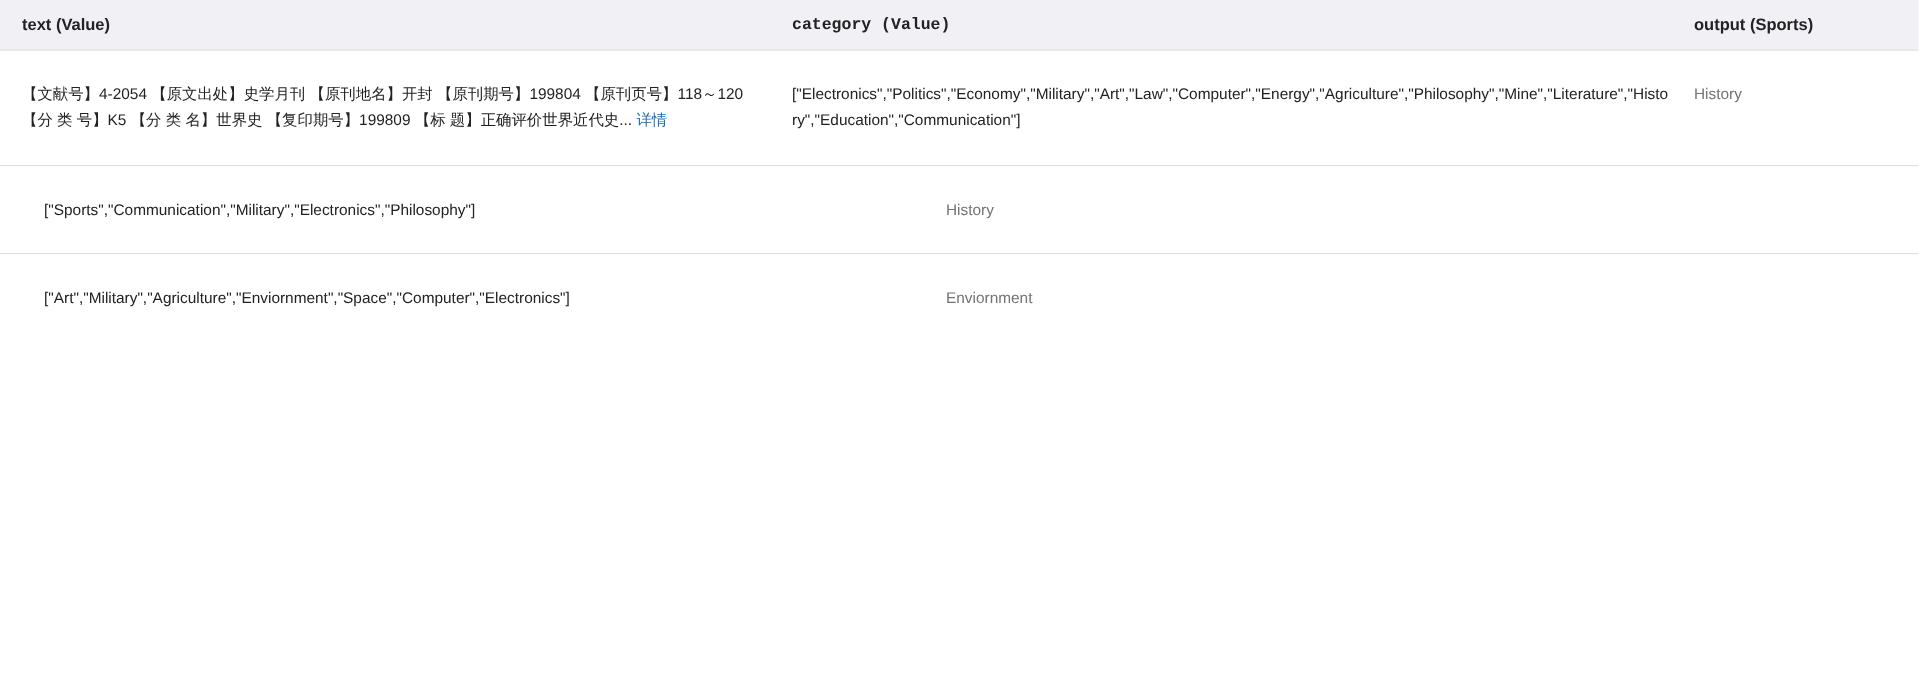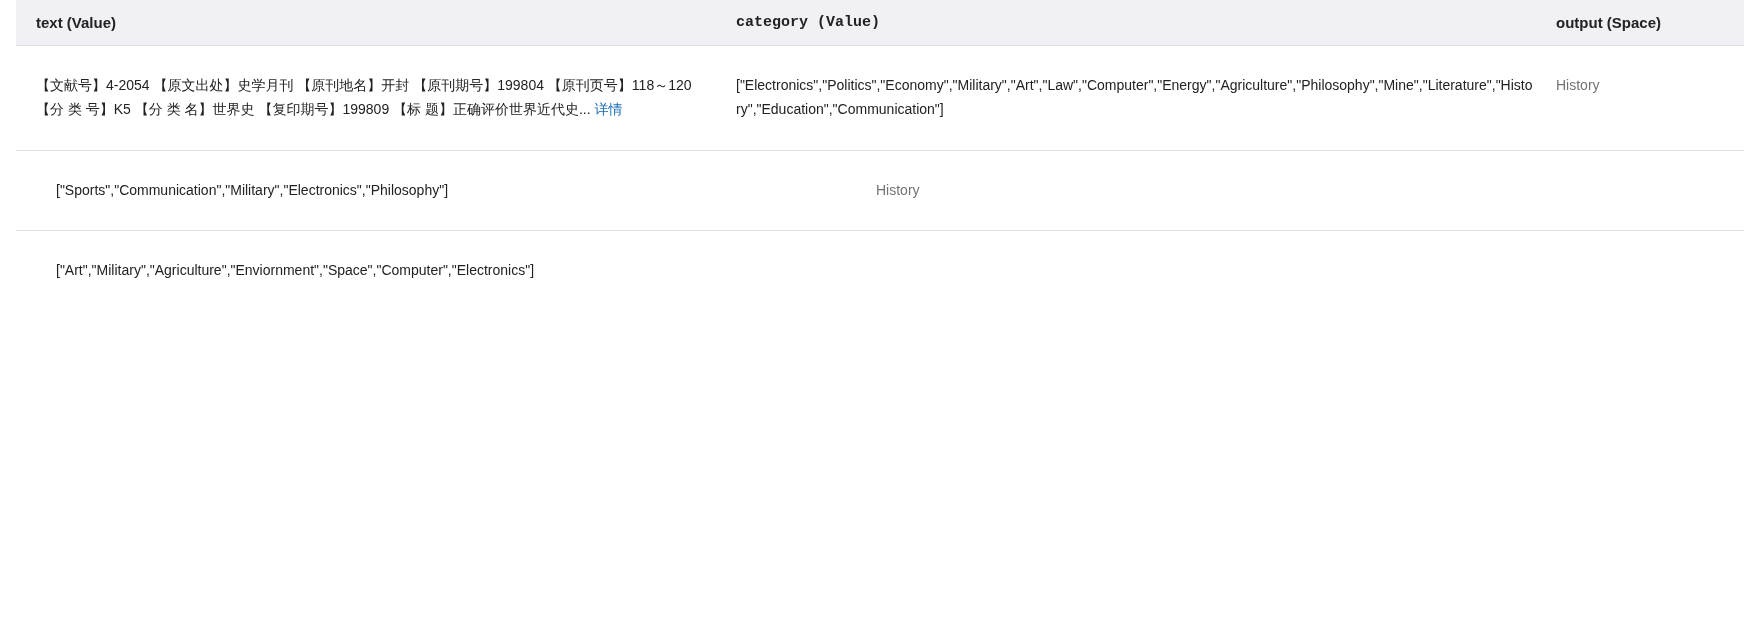--- a/index.html
+++ b/index.html
@@ -11,21 +11,20 @@
     body {
       font-family: -apple-system, BlinkMacSystemFont, "Segoe UI", Arial, sans-serif;
       font-size: 14px;
       background: #fff;
       color: #222;
     }
 
     .table-container {
       width: 1744px;
       min-height: 636px;
-      padding-left: 16px;
     }
 
     .table-header {
       display: flex;
       background: #f0f0f5;
       padding: 14px 20px;
       border-bottom: 1px solid #ddd;
       font-weight: bold;
       font-size: 15px;
     }
@@ -90,31 +89,32 @@
       color: #737373;
     }
   </style>
 </head>
 <body>
 
 <div class="table-container">
   <div class="table-header">
     <div class="col-text">text (Value)</div>
     <div class="col-category">category (Value)</div>
-    <div class="col-output">output (Space)</div>
+    <div class="col-output">output (Sports)</div>
   </div>
 
   <div id="table-body">
 
   <div class="table-row">
         <div class="cell-text"><span>【文献号】4-2054 【原文出处】史学月刊 【原刊地名】开封 【原刊期号】199804 【原刊页号】118～120 【分 类 号】K5 【分 类 名】世界史 【复印期号】199809 【标 题】正确评价世界近代史... </span><span class="detail-link">详情</span></div>
         <div class="cell-category">["Electronics","Politics","Economy","Military","Art","Law","Computer","Energy","Agriculture","Philosophy","Mine","Literature","History","Education","Communication"]</div>
         <div class="cell-output">History</div>
       </div>
       <div class="table-row">
         <div class="cell-category">["Sports","Communication","Military","Electronics","Philosophy"]</div>
         <div class="cell-output">History</div>
       </div>
       <div class="table-row">
         <div class="cell-category">["Art","Military","Agriculture","Enviornment","Space","Computer","Electronics"]</div>
+        <div class="cell-output">Enviornment</div>
       </div>
     </div>
 </div>
 
 </body></html>

